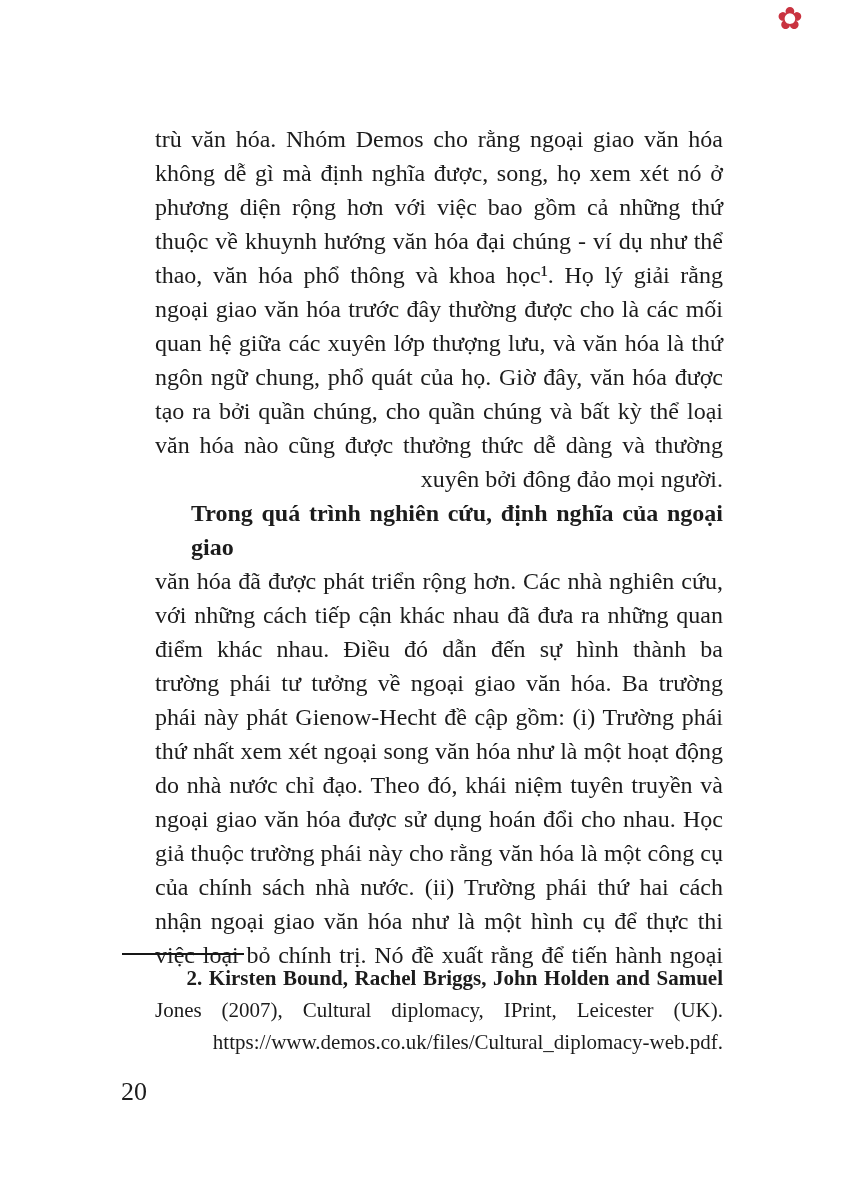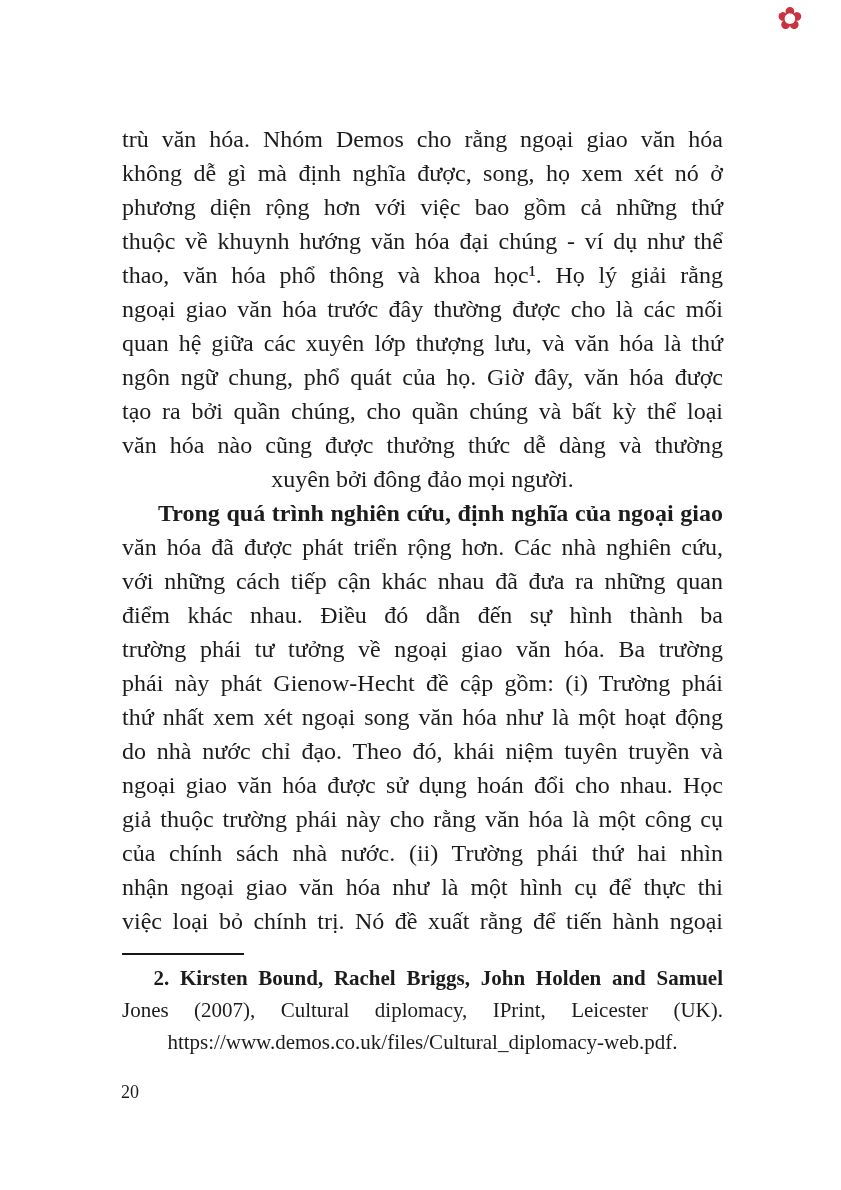--- a/index.html
+++ b/index.html
@@ -22,22 +22,22 @@
   }
   .body-text {
     position: absolute;
     left: 122px;
     top: 122px;
     width: 601px;
     font-size: 24px;
     line-height: 34px;
   }
   .paragraph { margin: 0; }
-  .tline { text-align: center; }
-  .tline.just { text-align: justify; text-align-last: justify; }
+  .tline { text-align: right; }
+  .tline.just { text-align: justify; text-align-last: justify; margin-left: 33px; }
   .tline.indent { padding-left: 1.5em; font-weight: bold; }
   .footnote-rule {
     position: absolute;
     left: 122px;
     top: 953px;
     width: 122px;
     height: 2px;
     background: #161616;
   }
   .footnote {
@@ -46,21 +46,21 @@
     top: 962px;
     width: 601px;
     font-size: 21px;
     line-height: 32px;
   }
   .it { }
   .page-number {
     position: absolute;
     left: 121px;
     top: 1077px;
-    font-size: 18px;
+    font-size: 26px;
     line-height: 30px;
   }
 </style>
 </head>
 <body>
 
 <div class="page">
 
   <span class="ornament" style="color: rgb(201, 51, 64);">✿</span>
 
@@ -82,21 +82,21 @@
         <div class="tline just indent">Trong quá trình nghiên cứu, định nghĩa của ngoại giao</div>
         <div class="tline just">văn hóa đã được phát triển rộng hơn. Các nhà nghiên cứu,</div>
         <div class="tline just">với những cách tiếp cận khác nhau đã đưa ra những quan</div>
         <div class="tline just">điểm khác nhau. Điều đó dẫn đến sự hình thành ba</div>
         <div class="tline just">trường phái tư tưởng về ngoại giao văn hóa. Ba trường</div>
         <div class="tline just">phái này phát Gienow-Hecht đề cập gồm: (i) Trường phái</div>
         <div class="tline just">thứ nhất xem xét ngoại song văn hóa như là một hoạt động</div>
         <div class="tline just">do nhà nước chỉ đạo. Theo đó, khái niệm tuyên truyền và</div>
         <div class="tline just">ngoại giao văn hóa được sử dụng hoán đổi cho nhau. Học</div>
         <div class="tline just">giả thuộc trường phái này cho rằng văn hóa là một công cụ</div>
-        <div class="tline just">của chính sách nhà nước. (ii) Trường phái thứ hai nhìn</div>
+        <div class="tline just">của chính sách nhà nước. (ii) Trường phái thứ hai cách</div>
         <div class="tline just">nhận ngoại giao văn hóa như là một hình cụ để thực thi</div>
         <div class="tline just">việc loại bỏ chính trị. Nó đề xuất rằng để tiến hành ngoại</div>
       </div>
     </main>
 
   <div class="footnote-rule"></div>
 
   <div class="footnote">
       <div class="tline just indent"><span>2. Kirsten Bound, Rachel Briggs, John Holden and Samuel</span></div>
       <div class="tline just"><span>Jones (2007), </span><span class="it">Cultural diplomacy,</span><span> IPrint, Leicester (UK).</span></div>

